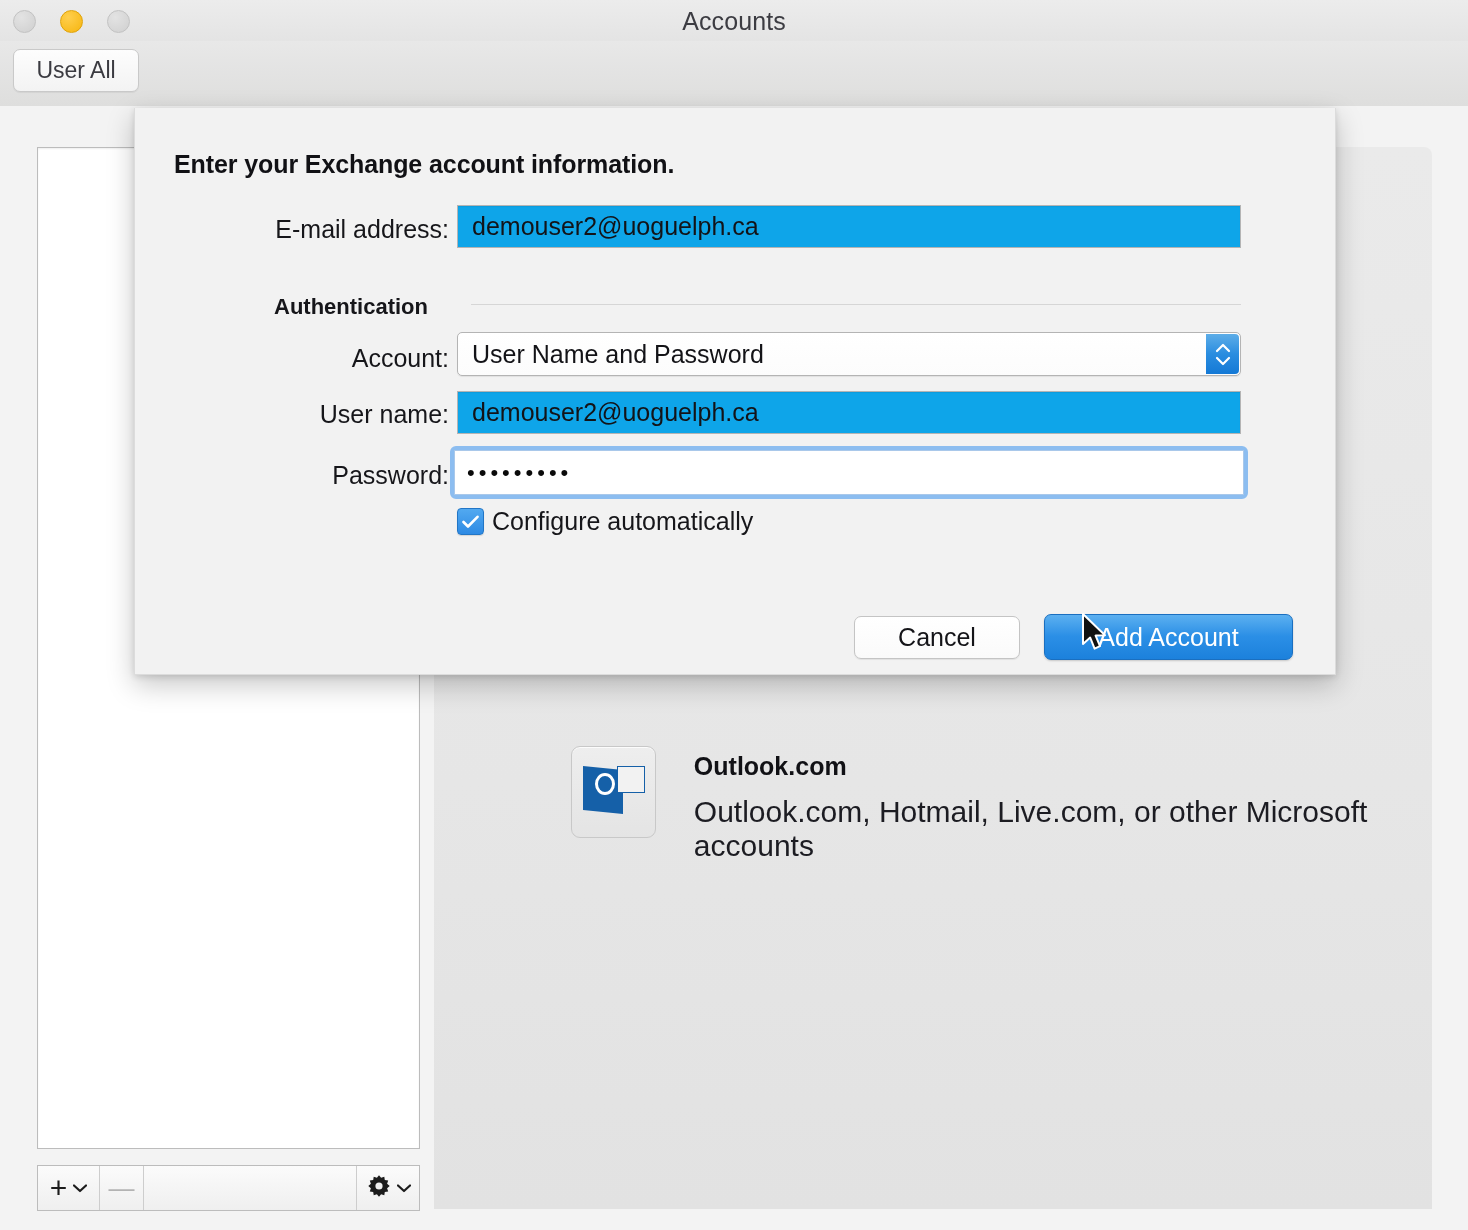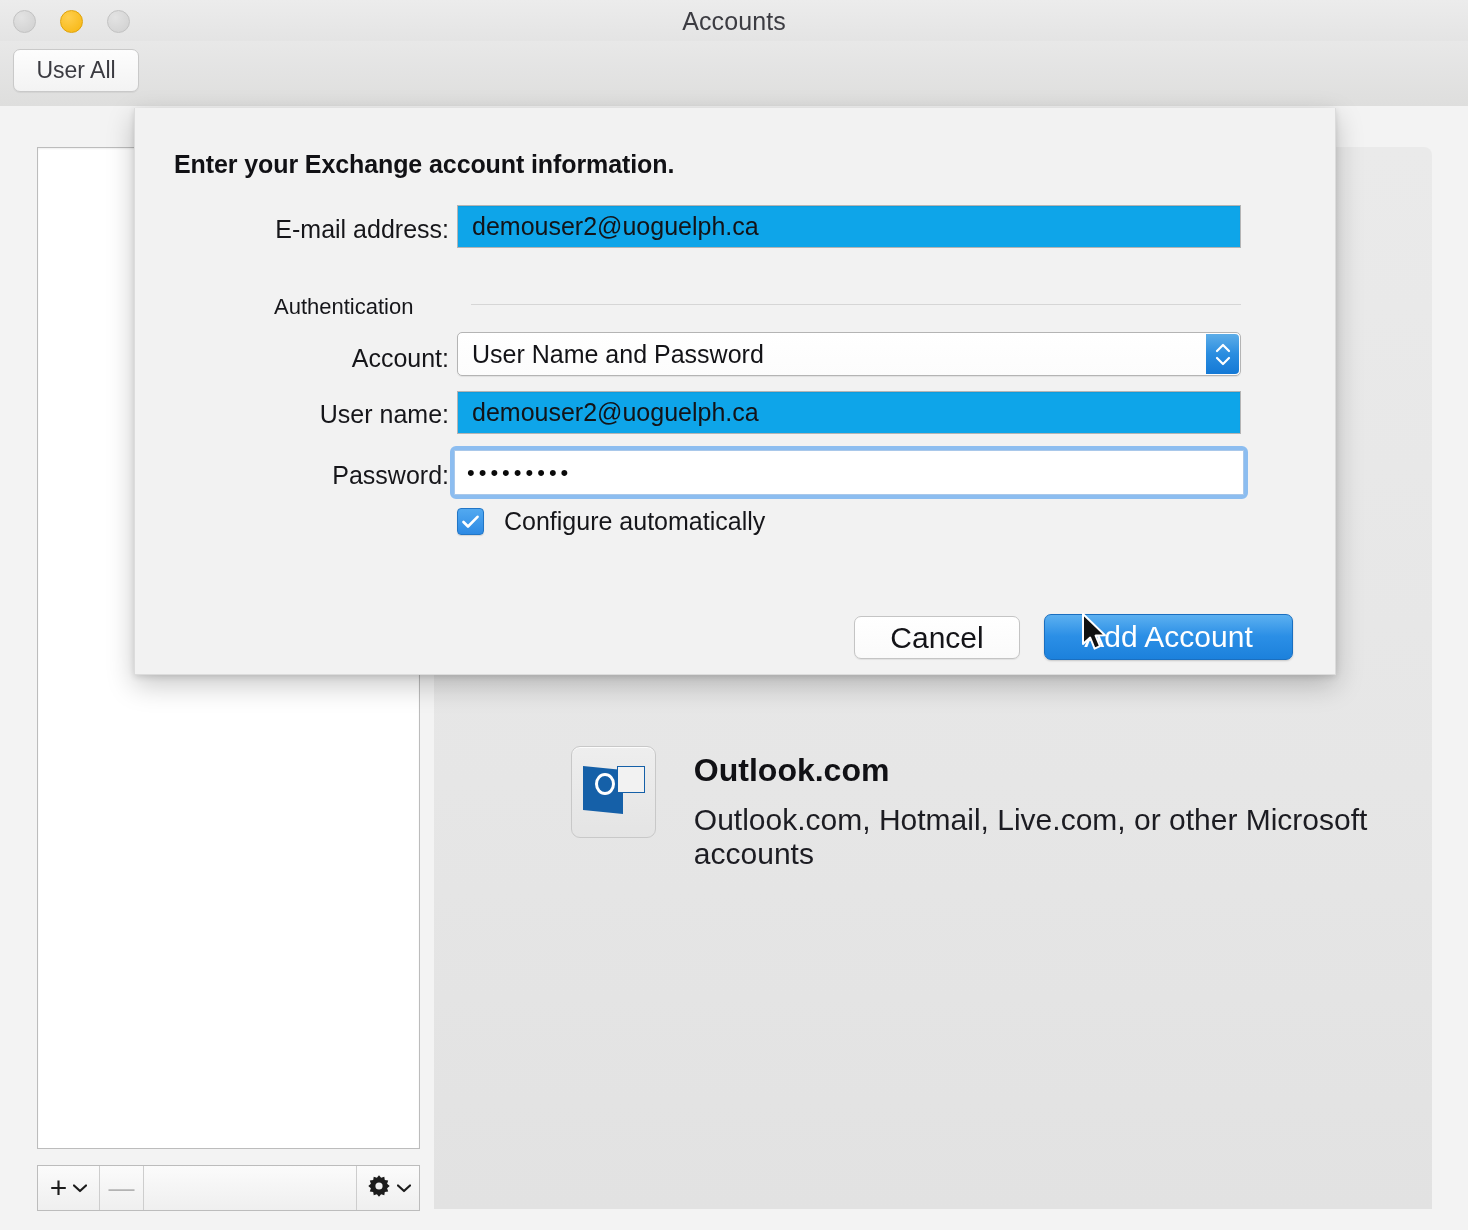--- a/index.html
+++ b/index.html
@@ -134,21 +134,21 @@
     background: linear-gradient(to bottom, #eeeeee 0%, #e4e4e4 100%);
     border: 1px solid #c8c8c8;
     border-radius: 9px;
     display: flex;
     align-items: center;
     justify-content: center;
     box-shadow: inset 0 1px 0 rgba(255,255,255,0.8);
   }
   .acct-text { margin-left: 38px; padding-top: 6px; }
   .acct-title {
-    font-size: 32px;
+    font-size: 25px;
     font-weight: bold;
     color: #111115;
     margin-bottom: 14px;
   }
   .acct-sub { font-size: 30px; color: #1c1c22; }
 
   
   .outlook-icon { position: relative; width: 60px; height: 56px; }
   .outlook-icon .body {
     position: absolute; left: 0; top: 4px;
@@ -250,21 +250,21 @@
     padding-left: 12px;
     box-sizing: border-box;
     font-size: 22px;
     letter-spacing: 4px;
     color: #0a0a0a;
   }
 
   .group-label {
     position: absolute;
     font-size: 22px;
-    font-weight: normal;
+    font-weight: bold;
     color: #16161a;
   }
   .group-rule {
     position: absolute;
     height: 1px;
     background: #d6d6d6;
   }
 
   
   .popup {
@@ -295,42 +295,42 @@
     justify-content: center;
     gap: 3px;
   }
   .stepper svg { display: block; }
 
   
   .checkrow {
     position: absolute;
     display: flex;
     align-items: center;
-    gap: 20px;
+    gap: 8px;
   }
   .checkbox {
     width: 25px; height: 25px;
     background: linear-gradient(to bottom, #52a9f0 0%, #2d8ae4 100%);
     border: 1px solid #2276c6;
     border-radius: 4px;
     display: flex;
     align-items: center;
     justify-content: center;
     box-shadow: 0 1px 1px rgba(0,0,0,0.12);
   }
   .check-label { font-size: 25px; color: #16161a; }
 
   
   .btn {
     position: absolute;
     display: flex;
     align-items: center;
     justify-content: center;
     border-radius: 7px;
-    font-size: 30px;
+    font-size: 25px;
     cursor: default;
     box-sizing: border-box;
   }
   .btn-cancel {
     background: linear-gradient(to bottom, #ffffff 0%, #fafafa 100%);
     border: 1px solid #c4c4c4;
     color: #141418;
     box-shadow: 0 1px 1px rgba(0,0,0,0.07);
   }
   .btn-default {

